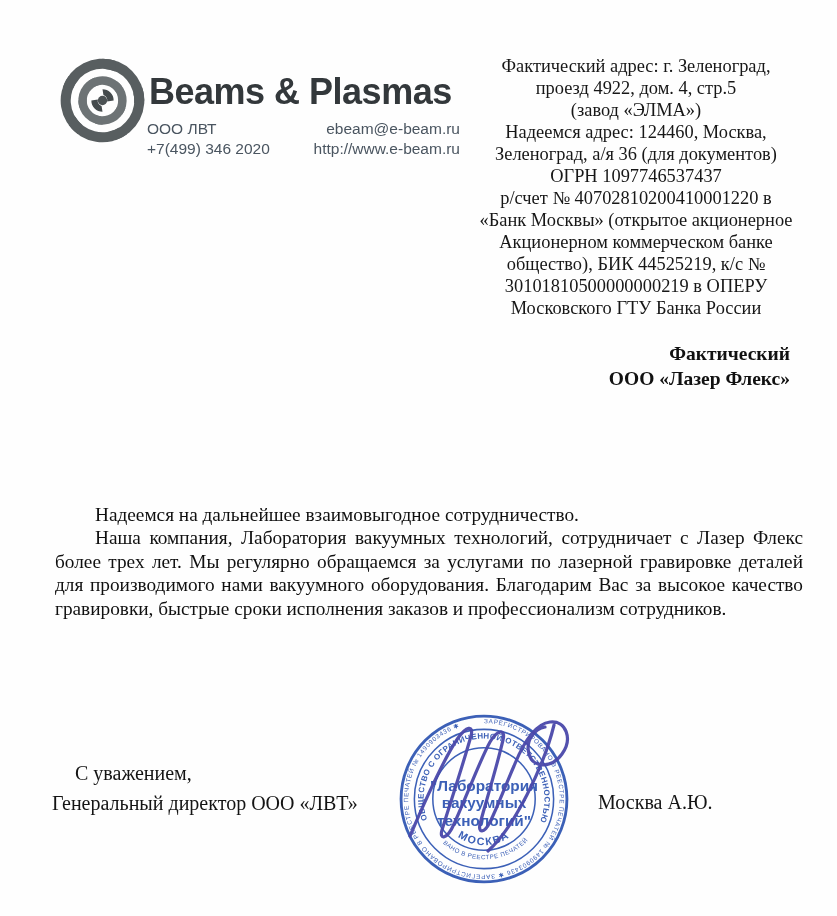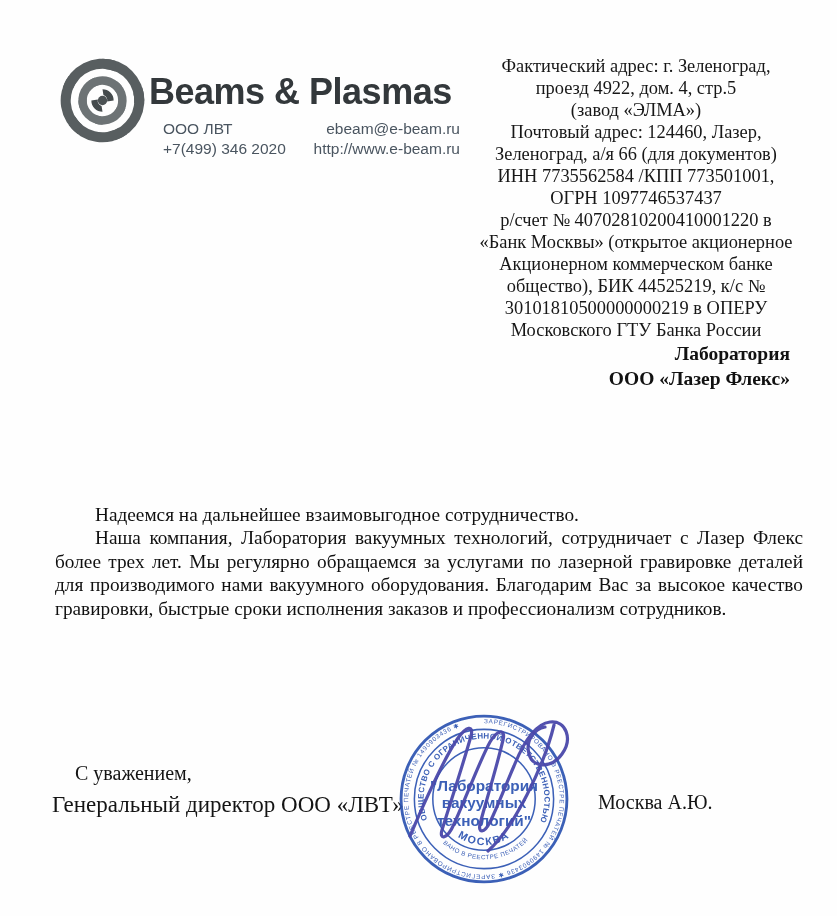--- a/index.html
+++ b/index.html
@@ -13,40 +13,40 @@
   .brand {
     position:absolute; left:149px; top:71px;
     font-family:"Liberation Sans", sans-serif; font-weight:bold;
     font-size:36px; letter-spacing:-0.5px; color:#33383b;
   }
   .lh-info {
     position:absolute; left:147px; top:119px; width:313px;
     font-family:"Liberation Sans", sans-serif; font-size:15.5px;
     line-height:19.8px; color:#4a5560;
   }
-  .lh-info .row { display:flex; justify-content:space-between;margin-left:16px; }
+  .lh-info .row { display:flex; justify-content:space-between; }
   .lh-info .spread { word-spacing:4.5px; }
   
   .requisites {
     position:absolute; left:436px; top:55px; width:400px;
     font-size:18.4px; line-height:22px; text-align:center; color:#171717;
   }
   .addressee {
     position:absolute; right:47px; top:341px; text-align:right;
     font-weight:bold; font-size:19.5px; line-height:25px; color:#111;
   }
   
   .body-text {
     position:absolute; left:55px; top:503px; width:748px;
     font-size:19.3px; line-height:23.4px; text-align:justify; color:#101010;
   }
   .body-text p { text-indent:40px; }
   
   .salutation { position:absolute; left:52px; top:762px; font-size:20px;margin-left:23px; }
-  .sig-title  { position:absolute; left:52px; top:792px; font-size:23px; }
+  .sig-title  { position:absolute; left:52px; top:792px; font-size:20px; }
   .vlasov     { position:absolute; left:598px; top:791px; font-size:20px; }
   .stamp      { position:absolute; left:398px; top:713px; width:172px; height:172px; }
   .stamp svg  { width:100%; height:100%; opacity:0.93; }
   .sig-ink    { position:absolute; left:392px; top:696px; width:215px; height:170px; }
   .stamp-ring   { font-family:"Liberation Sans", sans-serif; }
   .stamp-center { font-family:"Liberation Sans", sans-serif; font-weight:bold; }
 </style>
 </head>
 <body>
 
@@ -84,34 +84,33 @@
     <div class="row">
       <span>+7(499) 346 2020</span>
       <span>http://www.e-beam.ru</span>
     </div>
   </div>
 
   <div class="requisites">
     <div>Фактический адрес: г. Зеленоград,</div>
     <div>проезд 4922, дом. 4, стр.5</div>
     <div>(завод  «ЭЛМА»)</div>
-    <div>Почтовый адрес: 124460, Лазер,</div>
-    <div>Зеленоград, а/я 66 (для документов)</div>
-    <div>ИНН 7735562584 /КПП 773501001,</div>
+    <div>Надеемся адрес: 124460, Москва,</div>
+    <div>Зеленоград, а/я 36 (для документов)</div>
     <div>ОГРН 1097746537437</div>
     <div>р/счет № 40702810200410001220 в</div>
     <div>«Банк Москвы» (открытое акционерное</div>
     <div>Акционерном коммерческом банке</div>
     <div>общество), БИК 44525219, к/с №</div>
     <div>30101810500000000219 в ОПЕРУ</div>
     <div>Московского ГТУ Банка России</div>
   </div>
 
   <div class="addressee">
-    <div>Лаборатория</div>
+    <div>Фактический</div>
     <div>ООО «Лазер Флекс»</div>
   </div>
 
   <div class="body-text">
     <p>Надеемся на дальнейшее взаимовыгодное сотрудничество.</p>
     <p>Наша компания, Лаборатория вакуумных технологий, сотрудничает с Лазер Флекс более трех лет. Мы регулярно обращаемся за услугами по лазерной гравировке деталей для производимого нами вакуумного оборудования. Благодарим Вас за высокое качество гравировки, быстрые сроки исполнения заказов и профессионализм сотрудников.</p>
   </div>
 
   <div class="salutation">С уважением,</div>
   <div class="sig-title">Генеральный директор ООО «ЛВТ»</div>

